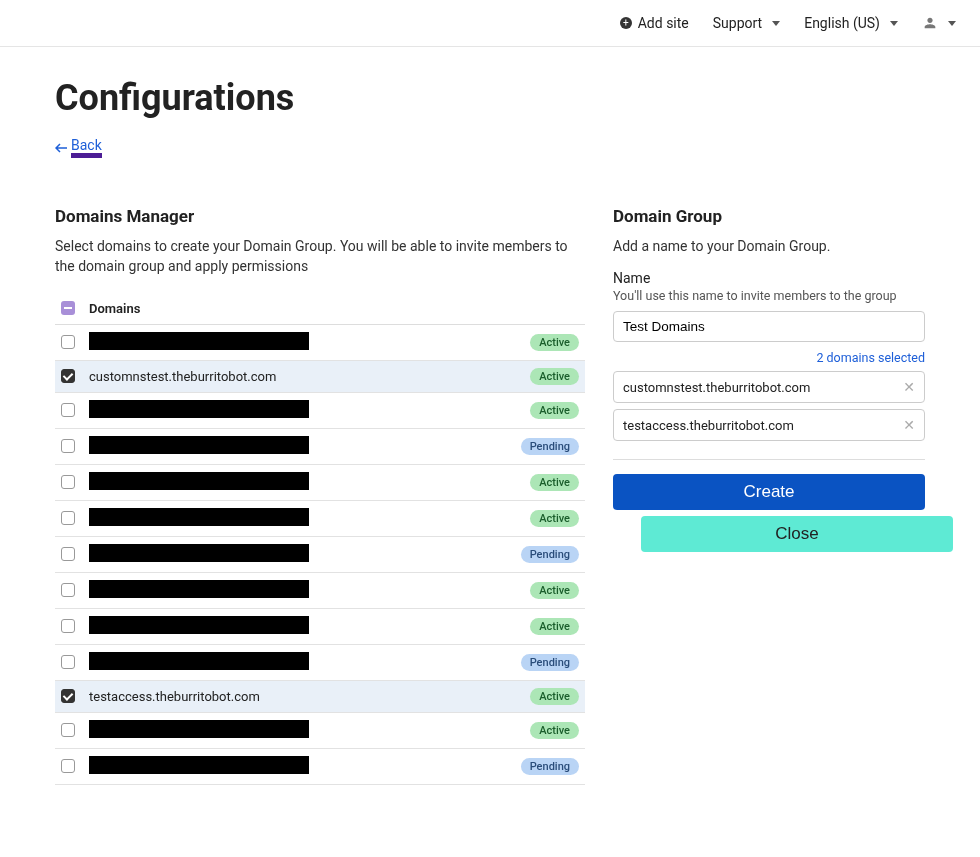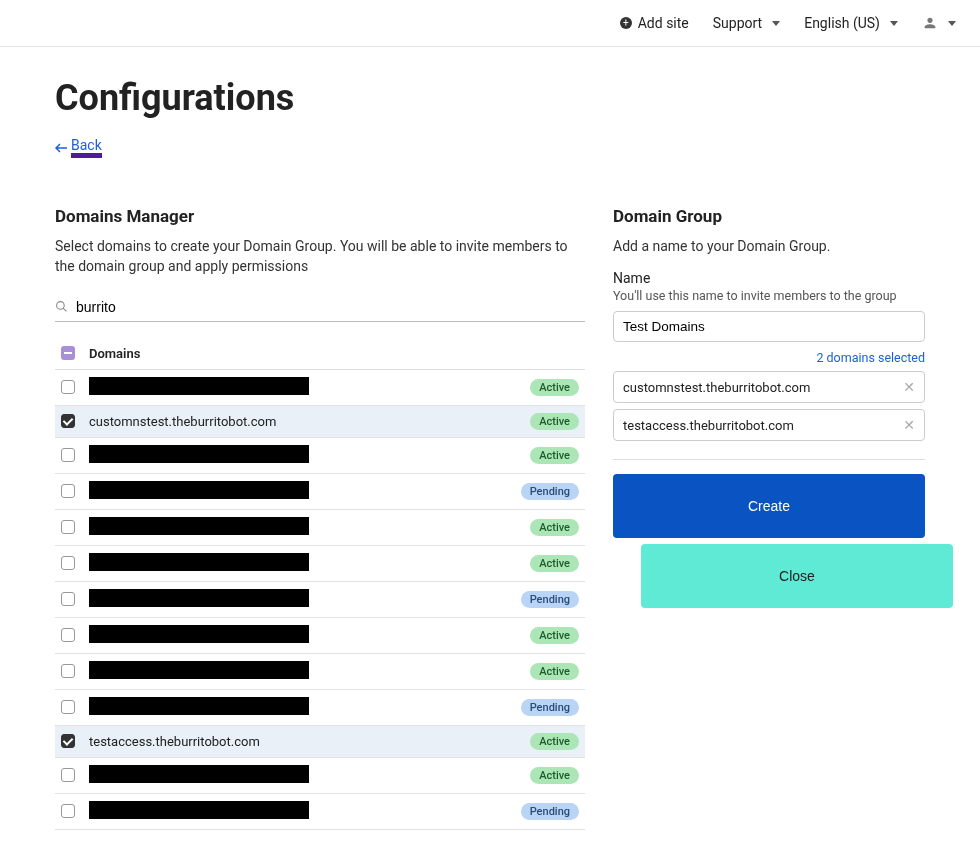--- a/index.html
+++ b/index.html
@@ -47,21 +47,21 @@
 
 .sel-header { display: flex; justify-content: space-between; align-items: baseline; margin-top: 22px; }
 .sel-header .lbl { font-size: 14px; }
 .sel-count { font-size: 12.5px; color: #1e5fd8; text-align: right; margin-top: 8px; margin-bottom: 6px; }
 
 .chip { border: 1px solid #ccc; border-radius: 4px; padding: 7px 9px; font-size: 13px; display: flex; align-items: center; justify-content: space-between; margin-bottom: 6px; }
 .chip .x { color: #aaa; cursor: pointer; font-size: 14px; }
 
 .divider { border-top: 1px solid #ddd; margin: 18px 0 14px 0; }
 
-.btn { width: 100%; padding: 24px; border-radius: 4px; font-size: 14px; border: none; cursor: pointer; margin-bottom: 6px; }
+.btn { width: 100%; padding: 8px; border-radius: 4px; font-size: 17px; border: none; cursor: pointer; margin-bottom: 6px; }
 .btn.primary { background: #0a53c2; color: #fff; }
 .btn.secondary { background: #5eead4; color: #222; margin-left: 28px; }
 </style>
 </head>
 <body>
 
 <div class="topbar">
   <div class="item">
     <span class="plus-circle">+</span>
     <span>Add site</span>
@@ -86,27 +86,20 @@
         <path d="M5 1 L1 5 L5 9 M1 5 H12" stroke="#1e5fd8" stroke-width="1.5" fill="none"></path>
       </svg>
     <span>Back</span>
   </a>
 
   <div class="cols">
     <div class="left">
       <h2>Domains Manager</h2>
       <p class="subtext">Select domains to create your Domain Group. You will be able to invite members to the domain group and apply permissions</p>
 
-      <div class="search-wrap">
-        <svg viewBox="0 0 24 24">
-            <circle cx="10" cy="10" r="7"></circle>
-            <line x1="15" y1="15" x2="21" y2="21"></line>
-          </svg>
-        <input type="text" value="burrito" style="">
-      </div>
 
       <div class="table-header">
         <div class="header-check"></div>
         <div>Domains</div>
       </div>
 
       <div id="rows">
           <div class="row">
             <div class="cb"></div>
             <div class="dname"><span class="redact"></span></div>

